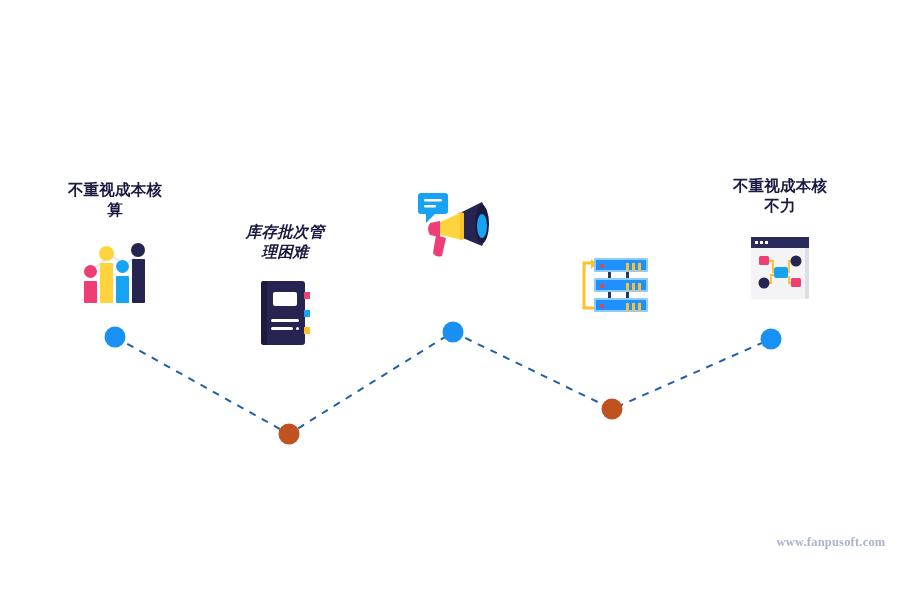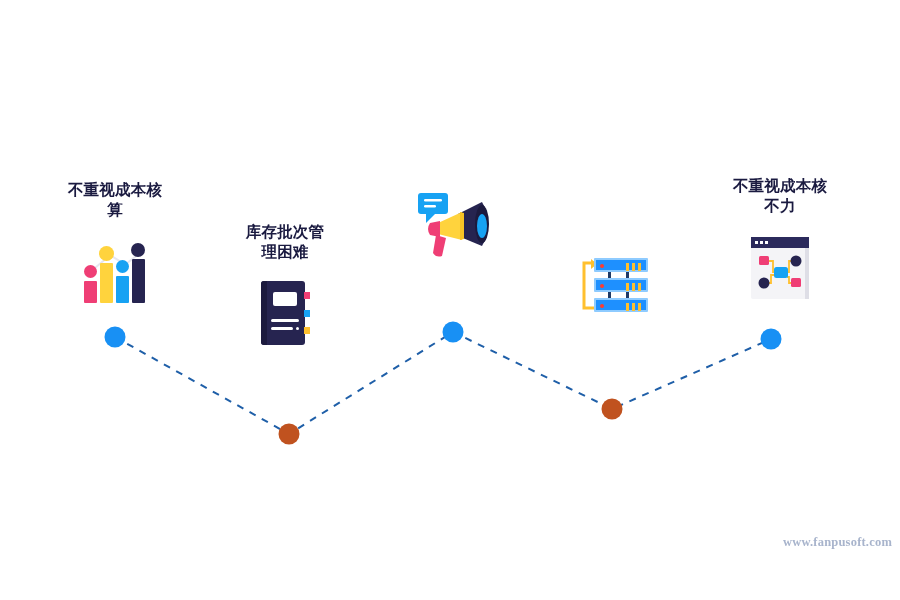--- a/index.html
+++ b/index.html
@@ -157,21 +157,21 @@
     line-height: 1;
     font-family: "DejaVu Sans", sans-serif;
   }
   #logo .logo-url {
     margin-top: 3px;
     font-size: 12.5px;
     font-weight: bold;
     color: #a8b4cc;
     letter-spacing: 0.2px;
     font-family: "Liberation Serif", serif;
-    text-align: right;
+    text-align: center;
   }
 </style>
 </head>
 <body>
 
 <div id="stage">
 
   <svg id="connector" viewBox="0 0 900 600" xmlns="http://www.w3.org/2000/svg">
     <polyline id="conn-path" fill="none" stroke="#1f5fa8" stroke-width="2" stroke-dasharray="7 7" points="115,337 289,434 453,332 612,409 771,339"></polyline>
     <g id="markers">
@@ -196,21 +196,21 @@
         <div class="bar b3"></div>
           <div class="bar b4"></div>
         <div class="dot d1"></div>
           <div class="dot d2"></div>
         <div class="dot d3"></div>
           <div class="dot d4"></div>
       </div>
     </div>
   </div>
 
-  <div class="node" style="left:205px; top:222px;">
+  <div class="node" style="left:205px; top:222px;font-style:italic;">
     <div class="node-label">库存批次管
 理困难</div>
     <div class="node-icon">
       <div class="ic-book">
         <div class="cover"></div>
         <div class="spine"></div>
         <div class="win"></div>
         <div class="ln ln1"></div>
           <div class="ln ln2"></div>
           <div class="ln ln3"></div>

